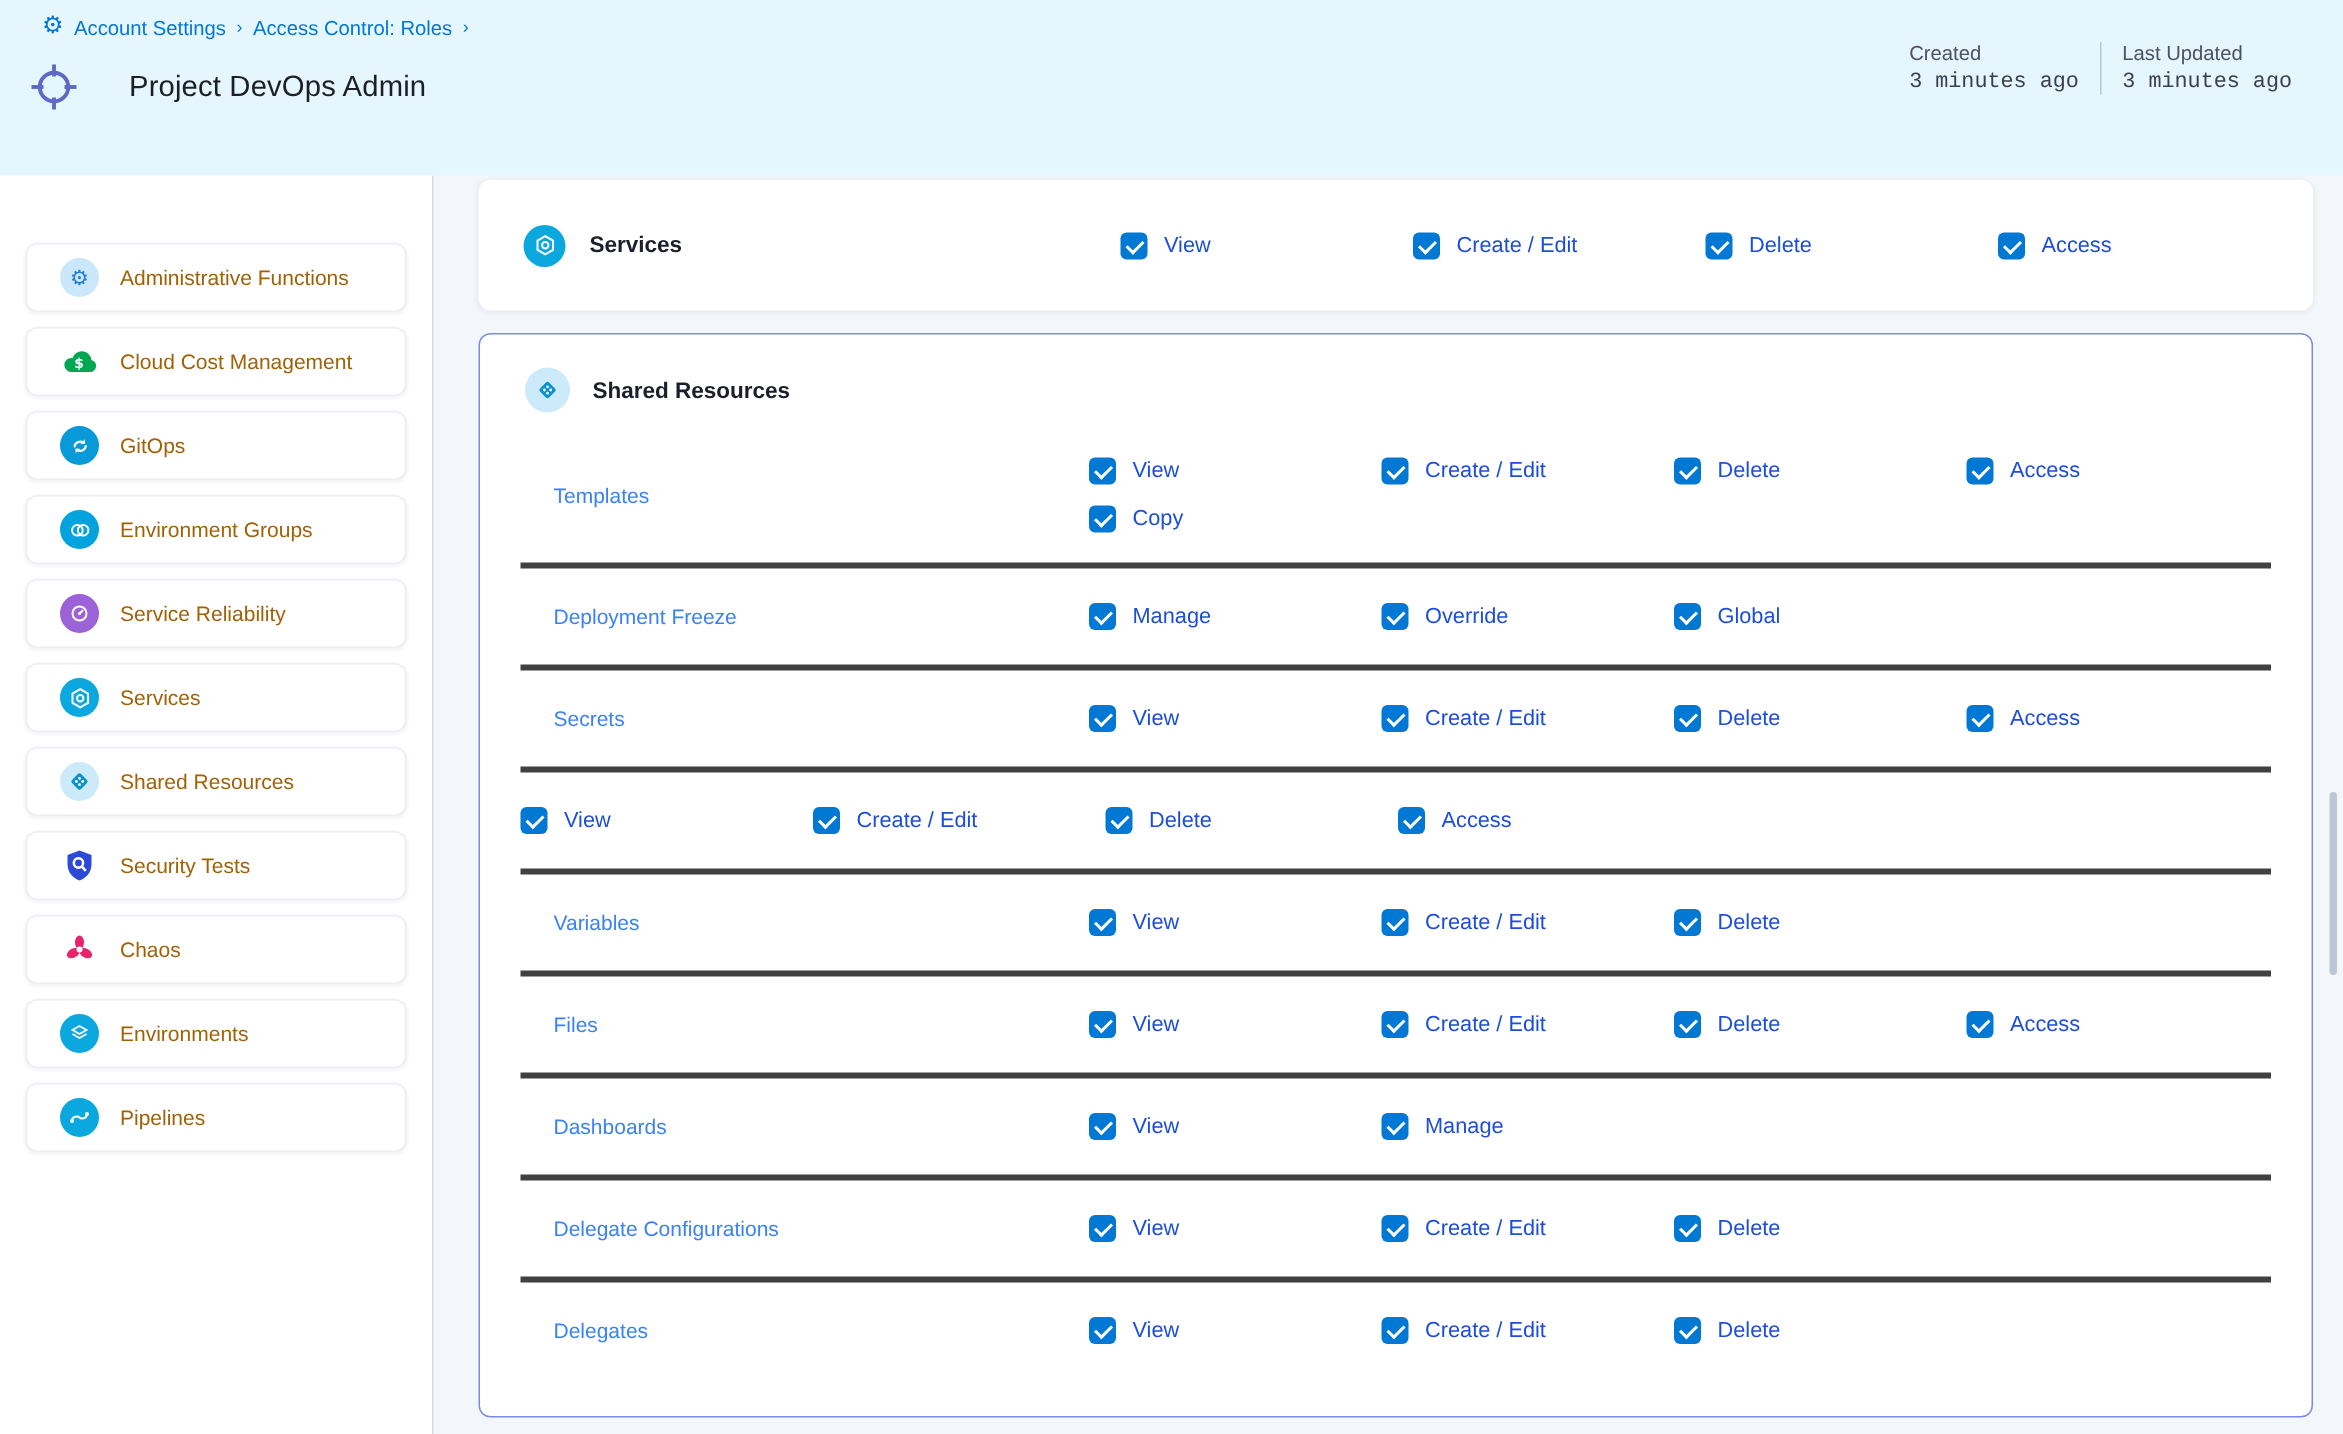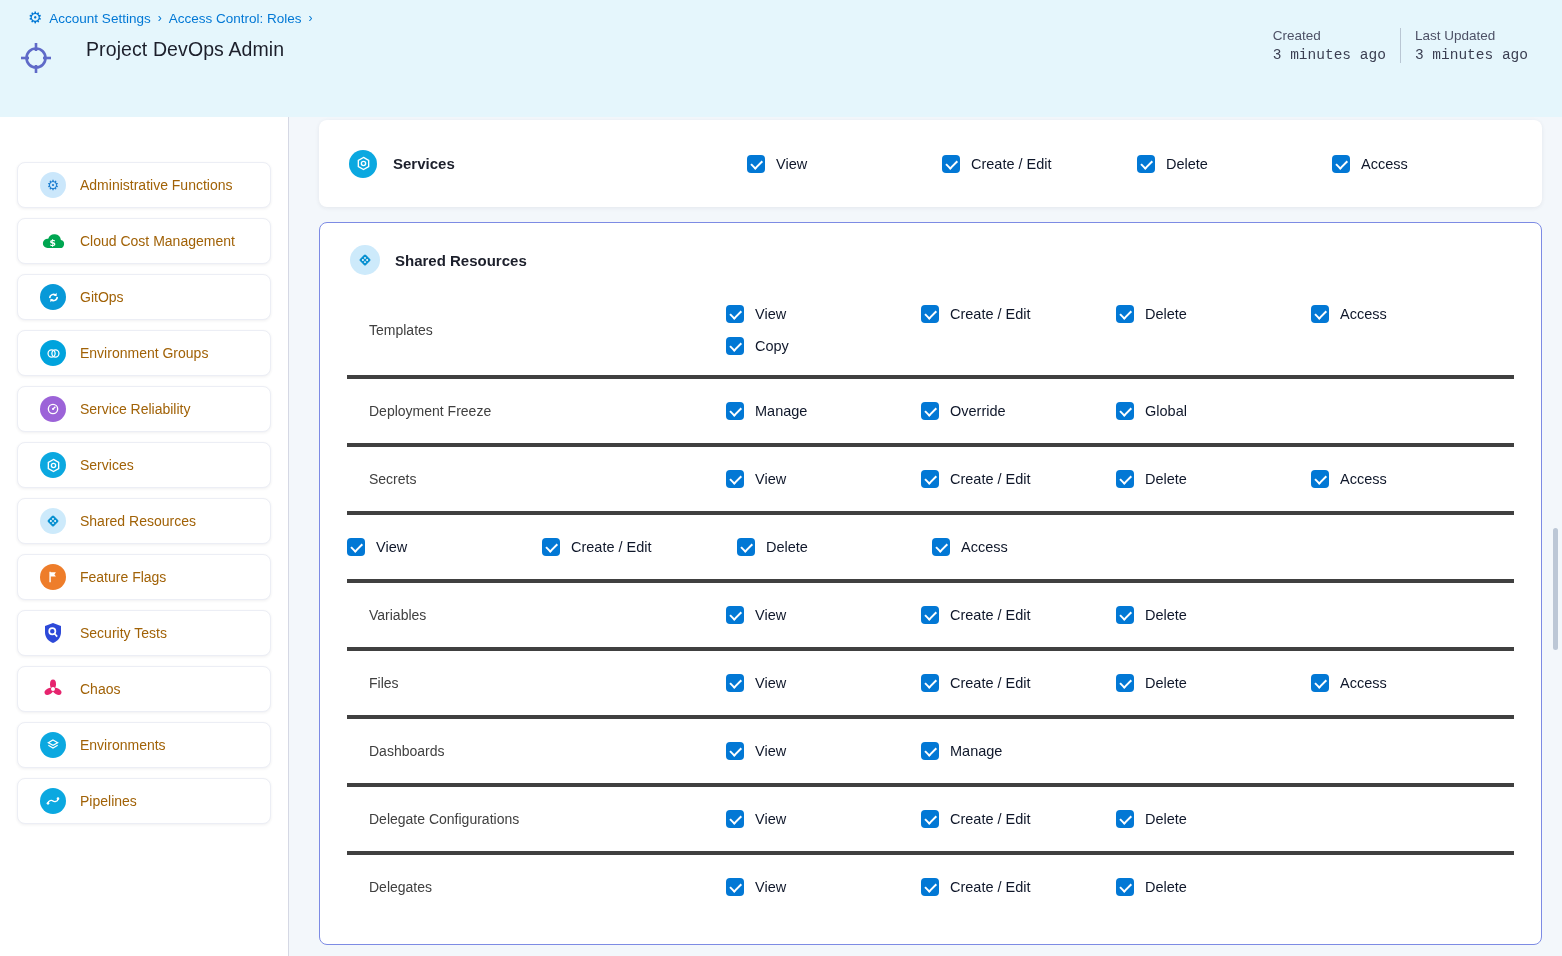--- a/index.html
+++ b/index.html
@@ -5,21 +5,21 @@
   * { margin:0; padding:0; box-sizing:border-box; }
   html,body { width:1562px; height:956px; overflow:hidden; }
   body { font-family:"Liberation Sans","DejaVu Sans",sans-serif; background:#f3f7fb; color:#22272d; }
 
   
   .page-header { height:117px; background:#e5f6fc; padding:10px 18px 0 28px; position:relative; }
   .breadcrumb { display:flex; align-items:center; gap:7px; font-size:13.5px; font-weight:500; color:#0278d5; }
   .breadcrumb .bc-gear { font-size:16px; line-height:1; color:#0278d5; }
   .breadcrumb a { color:#0278d5; text-decoration:none; cursor:pointer; }
   .breadcrumb .sep { color:#0278d5; font-size:12px; }
-  .title-row { display:flex; margin-top:12px; }
+  .title-row { display:flex; align-items:center; margin-top:12px; }
   .title-icon { width:40px; height:40px; margin-left:-12px; flex:0 0 40px; }
   .page-title { font-size:19.5px; font-weight:500; color:#1c1f2b; margin-left:30px; letter-spacing:.1px; }
   .header-meta { position:absolute; right:20px; top:28px; display:flex; align-items:stretch; }
   .meta-block { padding:0 14px; }
   .meta-label { font-size:13.5px; color:#4d5166; margin-bottom:4px; }
   .meta-value { font-size:14.5px; color:#3b3f52;font-family:Liberation Mono, monospace; }
   .meta-divider { width:1px; background:#b9c6d3; }
 
   
   .body-wrap { display:flex; height:839px; }
@@ -44,29 +44,29 @@
   .shared-card { margin-top:15px; height:723px; border:1px solid #7d8be4; box-shadow:none; }
   .shared-head { display:flex; align-items:center; padding:22px 0 10px 30px; }
   .shared-head .group-icon { width:30px; height:30px; flex-basis:30px; }
   .shared-head .group-title { margin-left:15px; }
 
   
   .perm-table { }
   .perm-row { display:flex; align-items:flex-start; margin:0 27px; padding:23px 0; }
   .perm-row + .perm-row { border-top:4px solid #404040; }
   .perm-row.multi { padding:20px 0; }
-  .row-label { flex:0 0 379px; padding-left:22px; font-size:14px; color:#404040; align-self:center; }
+  .row-label { flex:0 0 379px; padding-left:22px; font-size:14px; color:#3b82f6; align-self:center; }
   .perm-cell { flex:0 0 195px; display:flex; flex-direction:column; gap:14px; }
   .perm-cells { display:flex; flex:1; }
 
   .cb { display:flex; align-items:center; gap:11px; cursor:pointer; }
   .cb .box { width:18px; height:18px; border-radius:4px; background:#0278d5; position:relative; flex:0 0 18px; }
   .cb .box::after { content:""; position:absolute; left:4px; top:5px; width:9px; height:4.5px;
                     border-left:2px solid #fff; border-bottom:2px solid #fff; transform:rotate(-45deg); }
-  .cb .cb-label { font-size:14.5px; color:#0f172a; }
+  .cb .cb-label { font-size:14.5px; color:#1d4ed8; }
 
   
   .services-card .perm-cells { align-items:center; }
 
   .scroll-thumb { position:absolute; right:4px; top:411px; width:5px; height:122px; background:#bcc7d6; border-radius:3px; }
 </style>
 </head>
 <body>
 
 <div class="page-header">
@@ -162,29 +162,20 @@
             <rect x="6.3" y="6.3" width="11.4" height="11.4" rx="2" transform="rotate(45 12 12)" fill="#0991d1"></rect>
             <circle cx="12" cy="9.2" r="1.25" fill="#fff"></circle>
             <circle cx="12" cy="14.8" r="1.25" fill="#fff"></circle>
             <circle cx="9.2" cy="12" r="1.25" fill="#fff"></circle>
             <circle cx="14.8" cy="12" r="1.25" fill="#fff"></circle>
           </svg>
         </span>
         <span class="lbl">Shared Resources</span>
       </div>
       <div class="side-item">
-        <span class="icn" style="background: rgb(238, 125, 42);">
-          <svg width="14" height="14" viewBox="0 0 24 24">
-            <path d="M7 3v18" stroke="#ffffff" stroke-width="2.4"></path>
-            <path d="M7 4h10l-2.6 3.5L17 11H7z" fill="#ffffff"></path>
-          </svg>
-        </span>
-        <span class="lbl">Feature Flags</span>
-      </div>
-      <div class="side-item">
         <span class="icn" style="background: transparent;">
           <svg width="24" height="24" viewBox="0 0 24 24">
             <path d="M12 2l8 3v6c0 5.4-3.4 9.4-8 11-4.6-1.6-8-5.6-8-11V5z" fill="#2d49d8"></path>
             <circle cx="11.3" cy="10.3" r="3.1" fill="none" stroke="#fff" stroke-width="1.7"></circle>
             <path d="M13.6 12.7l2.6 2.9" stroke="#fff" stroke-width="1.7"></path>
           </svg>
         </span>
         <span class="lbl">Security Tests</span>
       </div>
       <div class="side-item">

